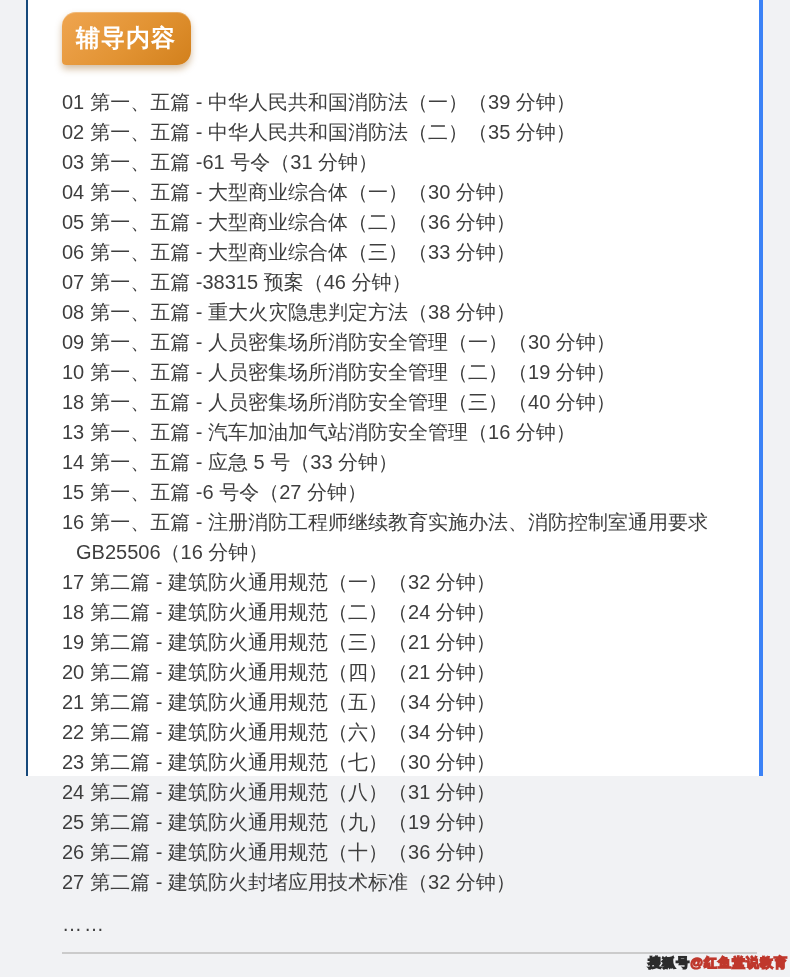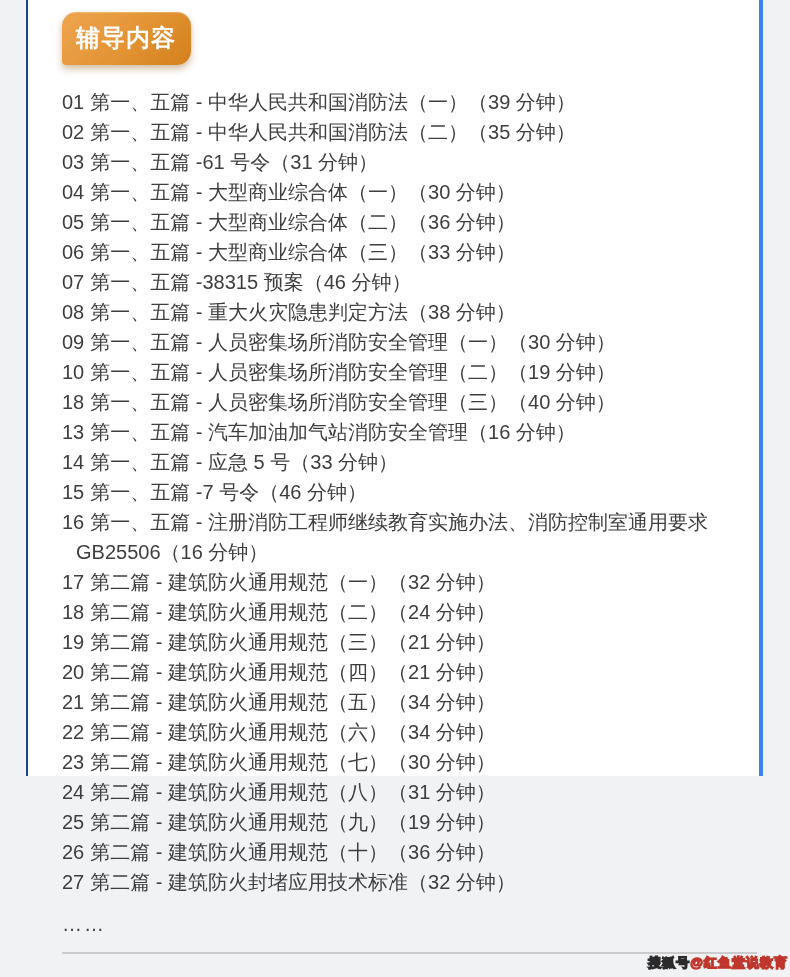--- a/index.html
+++ b/index.html
@@ -97,21 +97,21 @@
         <li><span class="lesson-number">04</span><span class="lesson-title">第一、五篇 - 大型商业综合体（一）（30 分钟）</span></li>
         <li><span class="lesson-number">05</span><span class="lesson-title">第一、五篇 - 大型商业综合体（二）（36 分钟）</span></li>
         <li><span class="lesson-number">06</span><span class="lesson-title">第一、五篇 - 大型商业综合体（三）（33 分钟）</span></li>
         <li><span class="lesson-number">07</span><span class="lesson-title">第一、五篇 -38315 预案（46 分钟）</span></li>
         <li><span class="lesson-number">08</span><span class="lesson-title">第一、五篇 - 重大火灾隐患判定方法（38 分钟）</span></li>
         <li><span class="lesson-number">09</span><span class="lesson-title">第一、五篇 - 人员密集场所消防安全管理（一）（30 分钟）</span></li>
         <li><span class="lesson-number">10</span><span class="lesson-title">第一、五篇 - 人员密集场所消防安全管理（二）（19 分钟）</span></li>
         <li><span class="lesson-number">18</span><span class="lesson-title">第一、五篇 - 人员密集场所消防安全管理（三）（40 分钟）</span></li>
         <li><span class="lesson-number">13</span><span class="lesson-title">第一、五篇 - 汽车加油加气站消防安全管理（16 分钟）</span></li>
         <li><span class="lesson-number">14</span><span class="lesson-title">第一、五篇 - 应急 5 号（33 分钟）</span></li>
-        <li><span class="lesson-number">15</span><span class="lesson-title">第一、五篇 -7 号令（46 分钟）</span></li>
+        <li><span class="lesson-number">15</span><span class="lesson-title">第一、五篇 -6 号令（27 分钟）</span></li>
         <li><span class="lesson-number">16</span><span class="lesson-title">第一、五篇 - 注册消防工程师继续教育实施办法、消防控制室通用要求 GB25506（16 分钟）</span></li>
         <li><span class="lesson-number">17</span><span class="lesson-title">第二篇 - 建筑防火通用规范（一）（32 分钟）</span></li>
         <li><span class="lesson-number">18</span><span class="lesson-title">第二篇 - 建筑防火通用规范（二）（24 分钟）</span></li>
         <li><span class="lesson-number">19</span><span class="lesson-title">第二篇 - 建筑防火通用规范（三）（21 分钟）</span></li>
         <li><span class="lesson-number">20</span><span class="lesson-title">第二篇 - 建筑防火通用规范（四）（21 分钟）</span></li>
         <li><span class="lesson-number">21</span><span class="lesson-title">第二篇 - 建筑防火通用规范（五）（34 分钟）</span></li>
         <li><span class="lesson-number">22</span><span class="lesson-title">第二篇 - 建筑防火通用规范（六）（34 分钟）</span></li>
         <li><span class="lesson-number">23</span><span class="lesson-title">第二篇 - 建筑防火通用规范（七）（30 分钟）</span></li>
         <li><span class="lesson-number">24</span><span class="lesson-title">第二篇 - 建筑防火通用规范（八）（31 分钟）</span></li>
         <li><span class="lesson-number">25</span><span class="lesson-title">第二篇 - 建筑防火通用规范（九）（19 分钟）</span></li>

